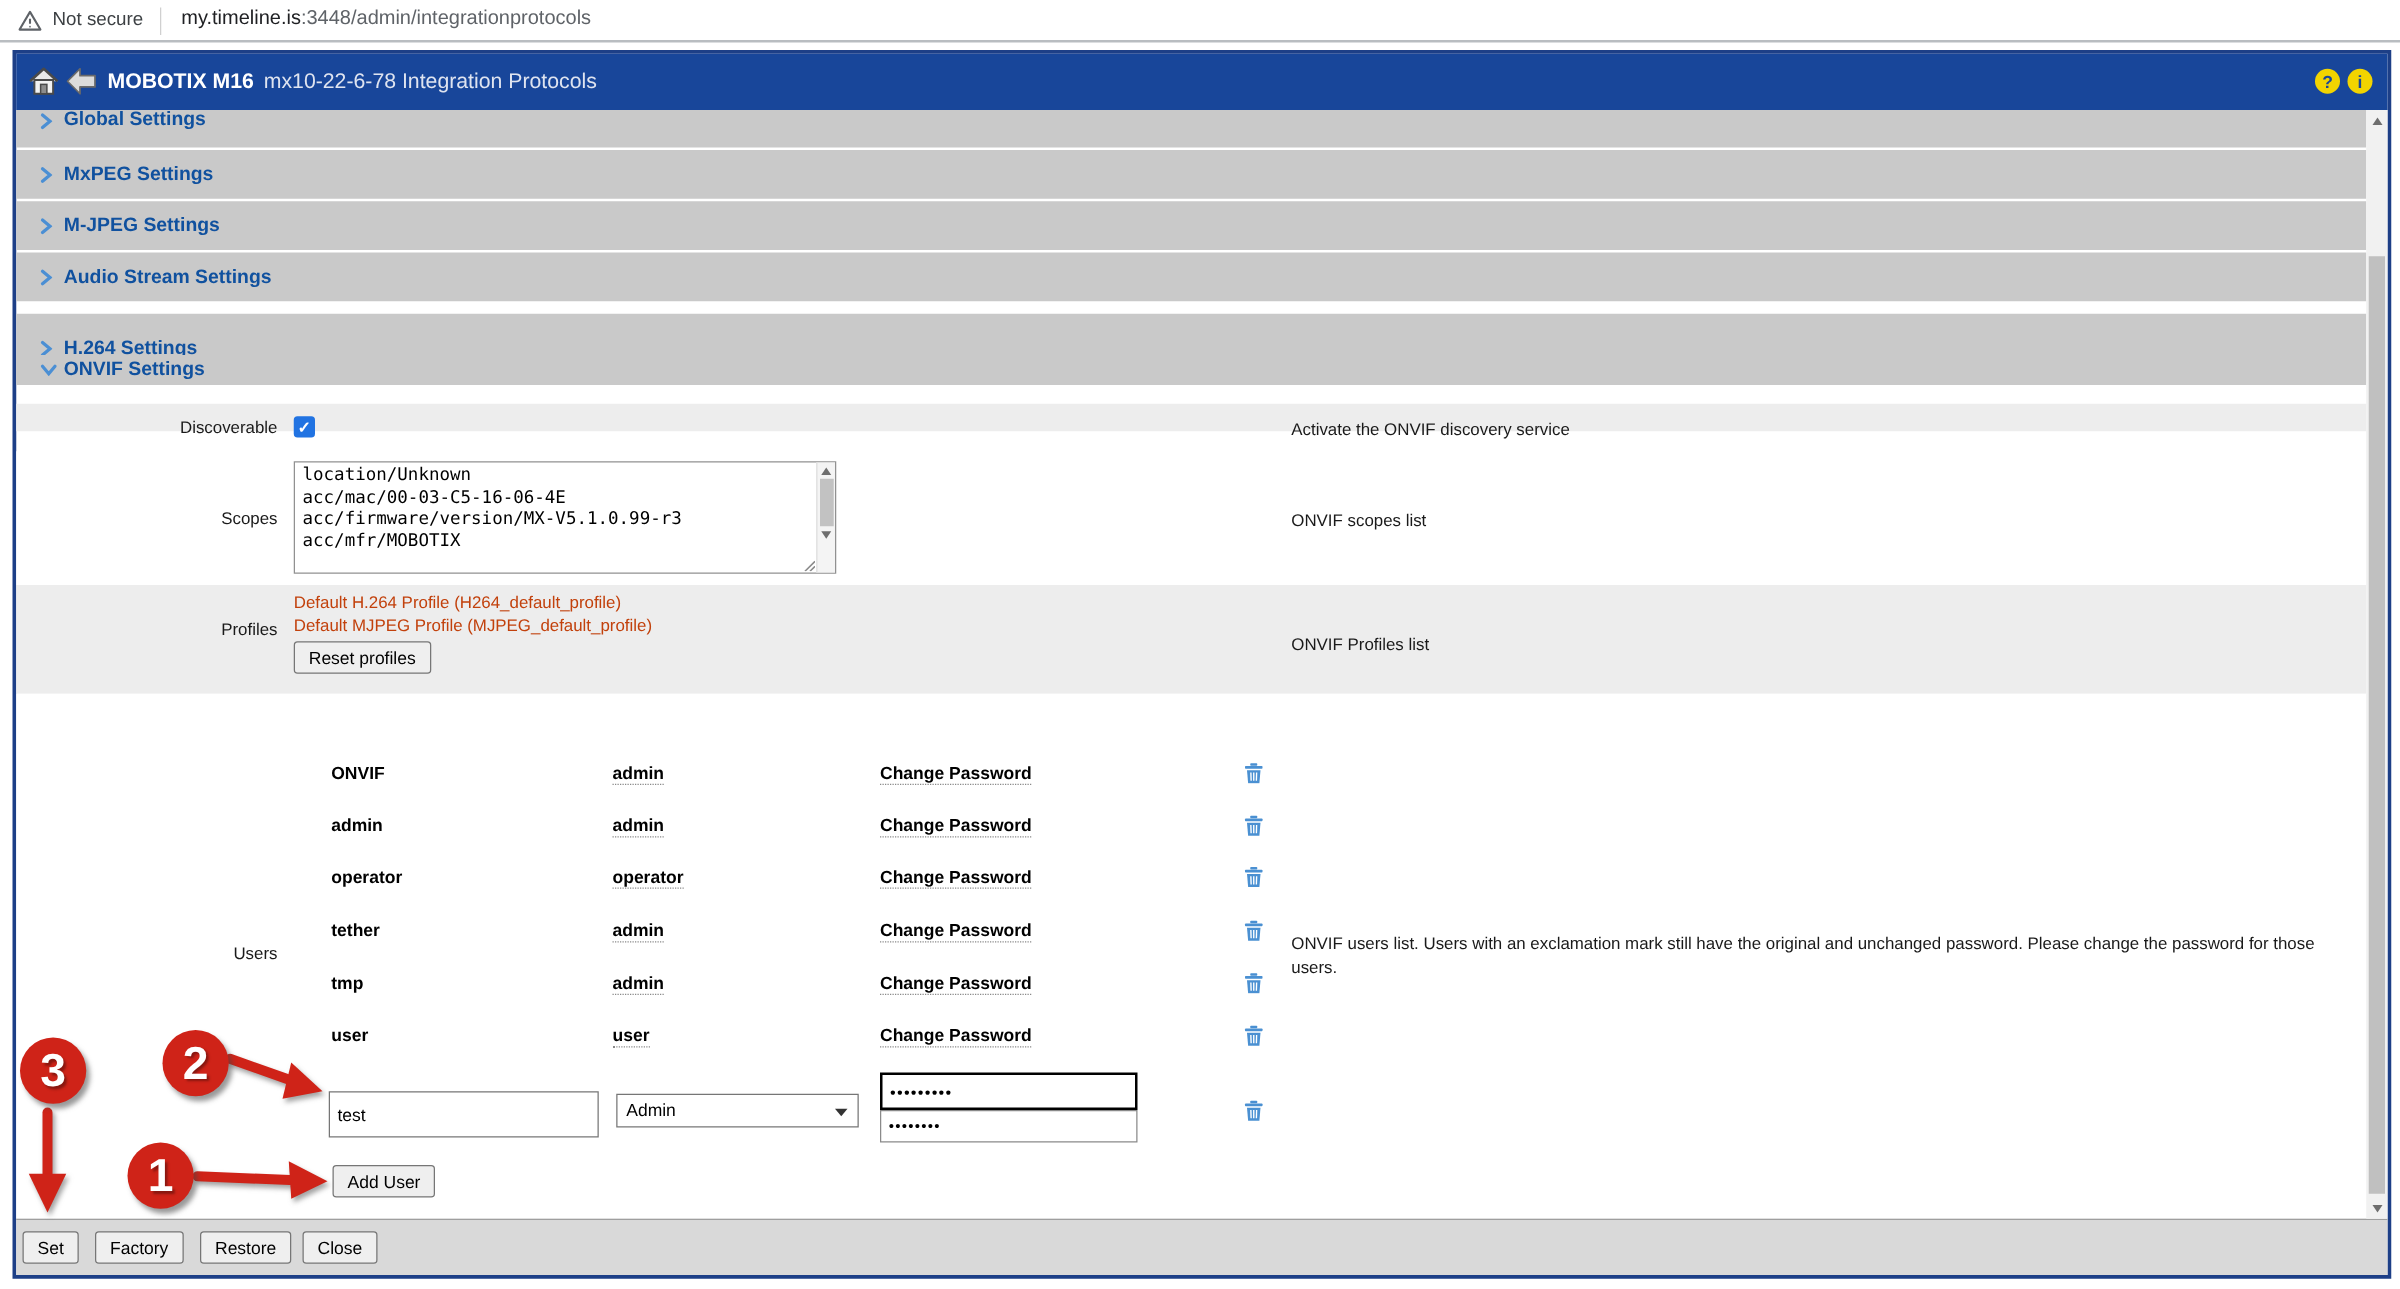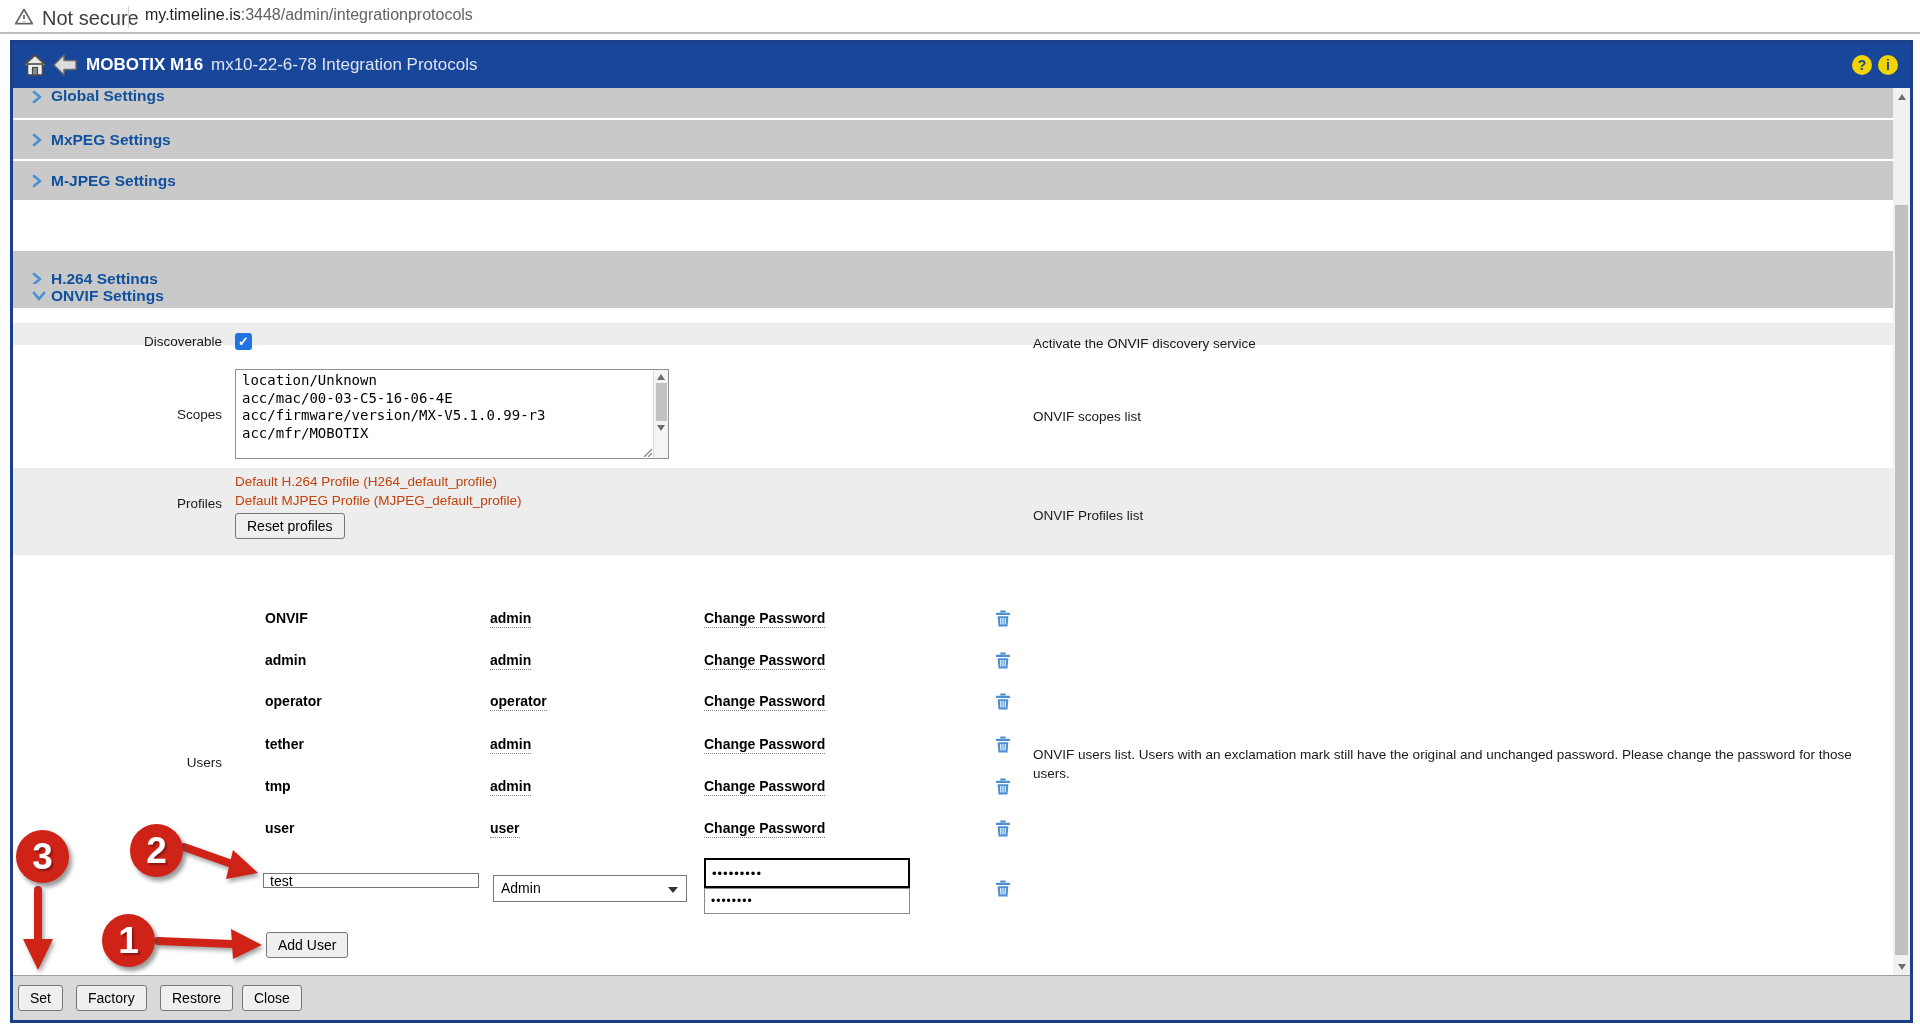--- a/index.html
+++ b/index.html
@@ -2,21 +2,21 @@
 <html><head>
 <meta charset="utf-8">
 <style>
   * { margin:0; padding:0; box-sizing:border-box; }
   html,body { width:1920px; height:1031px; background:#fff; font-family:"Liberation Sans", sans-serif; overflow:hidden; }
   .abs { position:absolute; }
 
   
   #browser-bar { position:absolute; left:0; top:0; width:1920px; height:34px; background:#fff; border-bottom:2px solid #b9bdc1; }
   #browser-bar .warn { position:absolute; left:14px; top:7px; width:20px; height:20px; }
-  #security-label { position:absolute; left:42px; top:7px; font-size:20px; color:#3c4043; }
+  #security-label { position:absolute; left:42px; top:7px; font-size:15px; color:#3c4043; }
   #omni-divider { position:absolute; left:128px; top:6px; width:1px; height:22px; background:#d0d0d0; }
   #url-text { position:absolute; left:145px; top:6px; font-size:16px; color:#5f6368; }
   #url-text .host { color:#202124; }
 
   
   #frame { position:absolute; left:10px; top:40px; width:1903px; height:983px; border:3px solid #1d3f87; background:#fff; }
   #titlebar { position:absolute; left:0; top:0; width:1897px; height:45px; background:#18469a; }
   #titlebar .brand { position:absolute; left:73px; top:12px; font-size:17px; font-weight:bold; color:#ffffff; }
   #titlebar .subtitle { position:absolute; left:198px; top:12px; font-size:17px; color:#dfe4f0;text-align:center; }
   .tb-round { position:absolute; top:12px; width:20px; height:20px; border-radius:50%; background:#f2d400; color:#18469a; font-weight:bold; font-size:14px; line-height:20px; text-align:center; }
@@ -45,21 +45,21 @@
   #row-profiles { position:absolute; left:0; top:425px; width:1880px; height:87px; background:#ededed; }
   .profile-line { position:absolute; left:222px; font-size:13.5px; color:#c2410c; }
 
   
   #row-users { position:absolute; left:0; top:512px; width:1880px; height:420px; background:#ffffff; }
   .ucol-name { left:252px; } .ucol-access { left:477px; } .ucol-pass { left:691px; }
   .ucell { position:absolute; font-size:14px; color:#000; height:20px;font-weight:bold; }
   .dotted { border-bottom:1px dotted #8a8a8a; padding-bottom:1px; }
   .trash { position:absolute; left:982px; width:16px; height:17px; }
 
-  input.txt { border:1px solid #767676; height:15px; font-size:14px; padding:0 6px; font-family:"Liberation Sans", sans-serif; background:#fff; color:#000; }
+  input.txt { border:1px solid #767676; height:37px; font-size:14px; padding:0 6px; font-family:"Liberation Sans", sans-serif; background:#fff; color:#000; }
   #new-name { position:absolute; left:250px; top:318px; width:216px; }
   #new-level { position:absolute; left:480px; top:320px; width:194px; height:27px; border:1px solid #767676; background:#fff; font-size:14px; line-height:25px; padding-left:7px; color:#000; }
   #new-level .selchev { position:absolute; right:8px; top:11px; width:0; height:0; border-left:5px solid transparent; border-right:5px solid transparent; border-top:6px solid #333; }
   #new-pass { position:absolute; left:691px; top:303px; width:206px; height:30px; border:2px solid #000; font-size:13px; letter-spacing:1px; padding:0 6px; font-family:"Liberation Sans", sans-serif; }
   #new-pass2 { position:absolute; left:691px; top:333px; width:206px; height:26px; border:1px solid #8a8a8a; font-size:12px; letter-spacing:1px; padding:0 6px; font-family:"Liberation Sans", sans-serif; }
 
   .btn { display:inline-block; background:#efefef; border:1px solid #767676; border-radius:3px; font-size:14px; color:#000; padding:4px 11px; font-family:"Liberation Sans", sans-serif; }
   #reset-profiles { position:absolute; left:222px; top:45px; }
   #add-user { position:absolute; left:253px; top:377px; }
 
@@ -125,20 +125,28 @@
       </span>
     <span class="lbl">MxPEG Settings</span>
   </div>
   <div class="sect" style="top:118px;height:39px">
     <span class="chev">
         <svg width="10" height="14" viewBox="0 0 10 14">
           <polyline points="2,2 8,7 2,12" fill="none" stroke="#4b8fd4" stroke-width="2.6" stroke-linecap="round"></polyline>
         </svg>
       </span>
     <span class="lbl">M-JPEG Settings</span>
+  </div>
+  <div class="sect" style="top:159px;height:39px">
+    <span class="chev">
+        <svg width="10" height="14" viewBox="0 0 10 14">
+          <polyline points="2,2 8,7 2,12" fill="none" stroke="#4b8fd4" stroke-width="2.6" stroke-linecap="round"></polyline>
+        </svg>
+      </span>
+    <span class="lbl">Audio Stream Settings</span>
   </div>
   <div class="sect" style="top:208px;height:55px">
     <span class="chev">
         <svg width="10" height="14" viewBox="0 0 10 14">
           <polyline points="2,2 8,7 2,12" fill="none" stroke="#4b8fd4" stroke-width="2.6" stroke-linecap="round"></polyline>
         </svg>
       </span>
     <span class="lbl">H.264 Settings</span>
   </div>
   <div class="sect" style="top:241px;height:24px">

